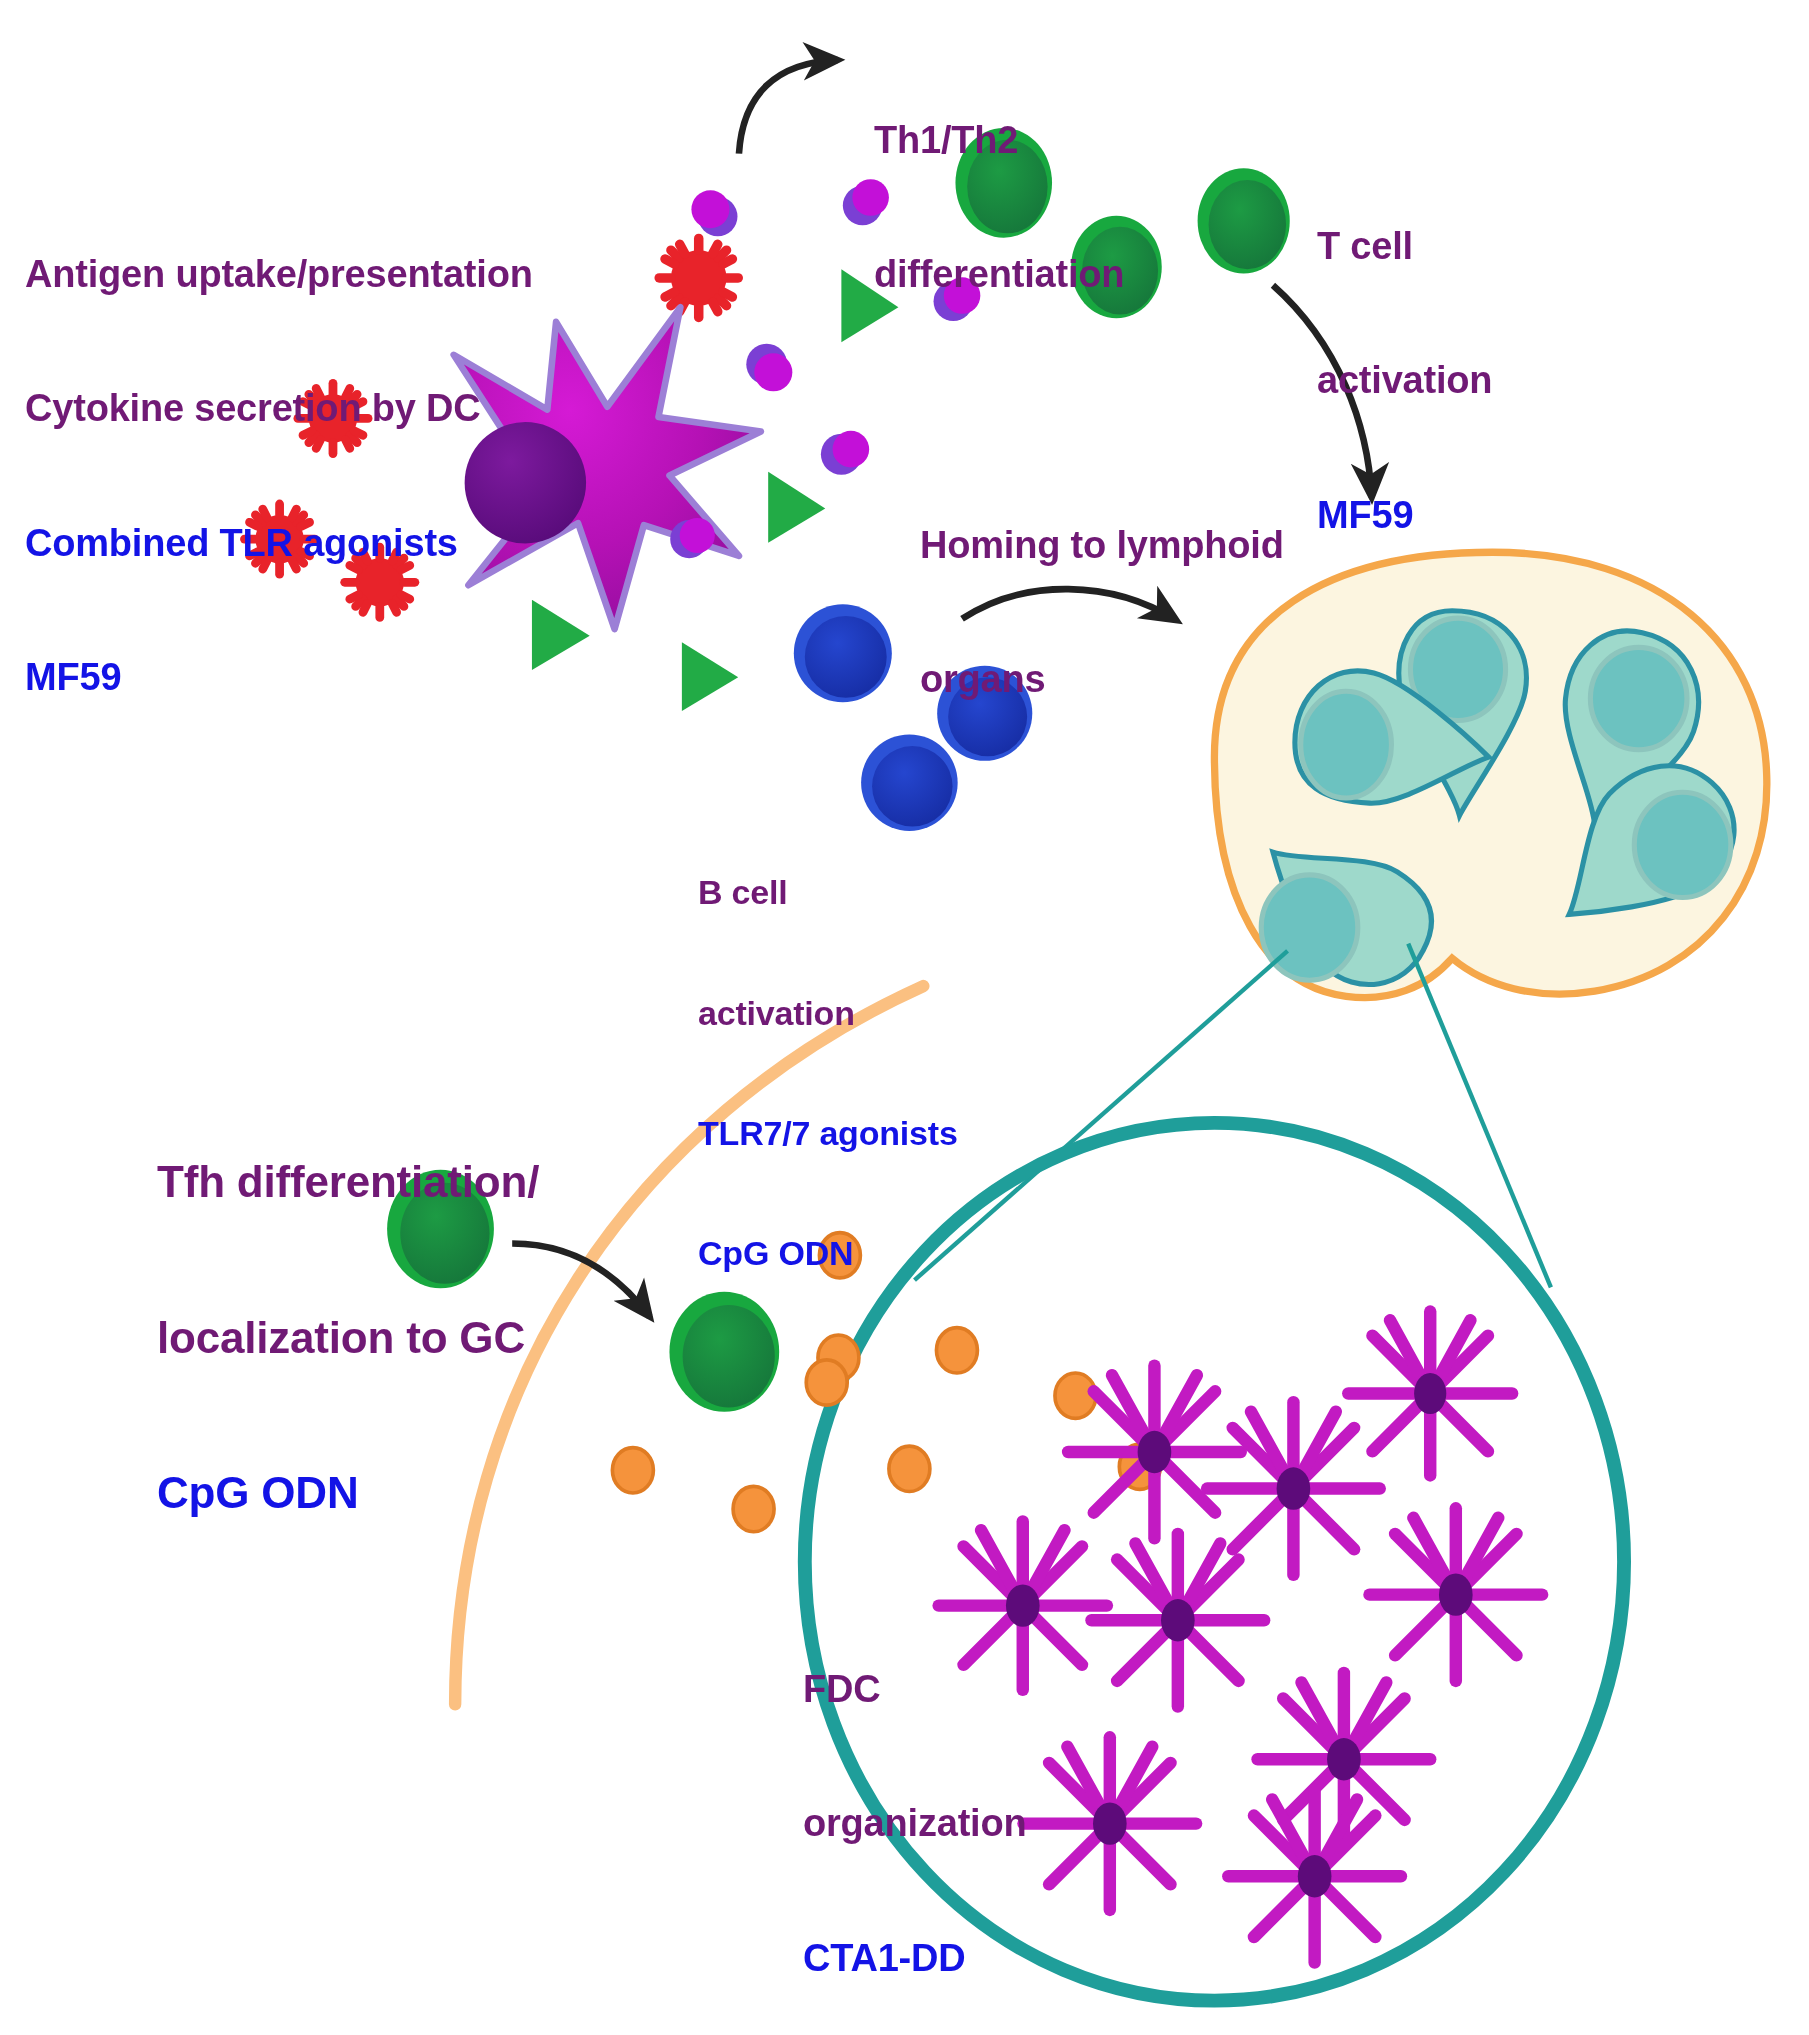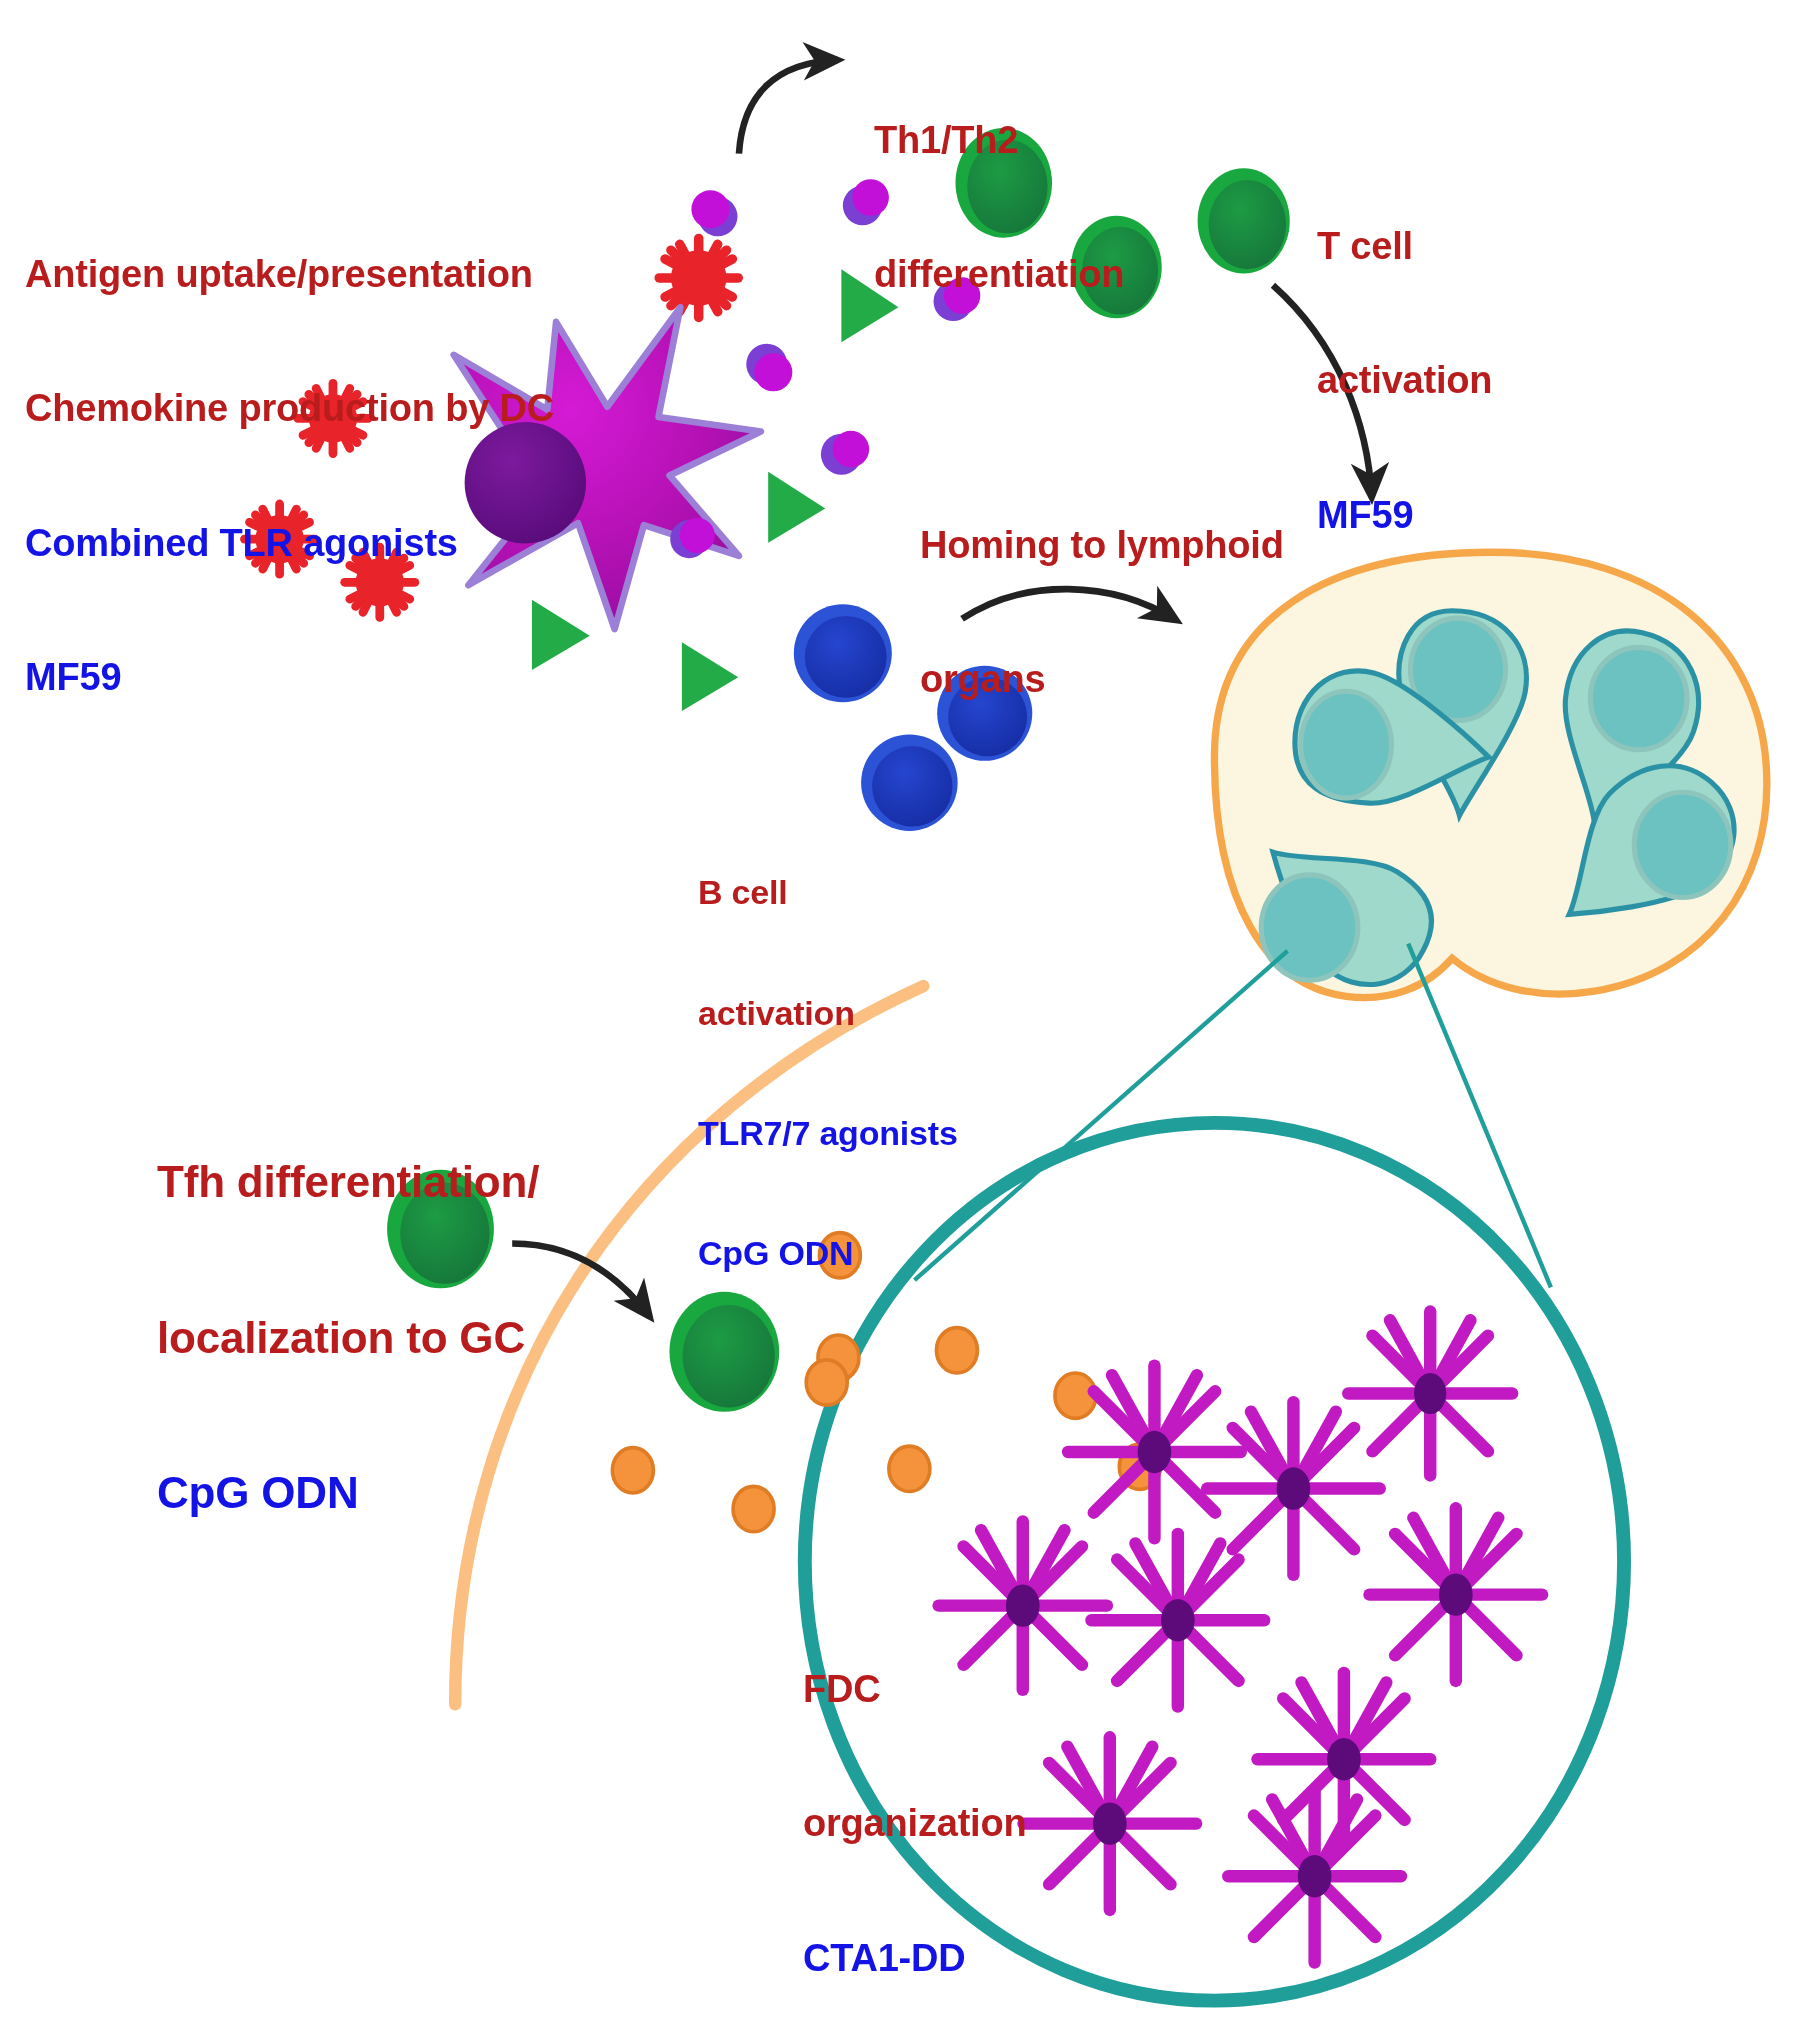--- a/index.html
+++ b/index.html
@@ -25,21 +25,21 @@
     height: 2035px;
   }
   .lbl {
     position: absolute;
     font-family: "Liberation Sans", sans-serif;
     font-weight: bold;
     line-height: 1.18;
     white-space: pre;
     letter-spacing: -0.2px;
   }
-  .lbl .hdr  { color: #b91c1c; display: block; }
+  .lbl .hdr  { color: #701a75; display: block; }
   .lbl .adj  { color: #1313e6; display: block; }
 
   #lbl-antigen     { left: 25px;   top: 162px;  font-size: 38px; }
   #lbl-th          { left: 874px; top: 28px;   font-size: 38px; }
   #lbl-tcell       { left: 1317px; top: 134px;  font-size: 38px; }
   #lbl-homing      { left: 920px; top: 433px;  font-size: 38px; }
   #lbl-bcell       { left: 698px;  top: 792px; font-size: 34px; }
   #lbl-tfh         { left: 157px;  top: 1052px; font-size: 44px; }
   #lbl-chemokine   { left: 1112px; top: 1264px; font-size: 38px; }
   #lbl-fdc         { left: 803px; top: 1577px; font-size: 38px; }
@@ -445,21 +445,21 @@
     <g fill="none" stroke="#222222" stroke-width="9">
       <path d="M1010 210 C1015 130 1060 85 1145 82" marker-end="url(#ah)"></path>
       <path d="M1740 390 C1830 470 1870 580 1875 680" marker-end="url(#ah)"></path>
       <path d="M1315 846 C1400 790 1520 793 1608 848" marker-end="url(#ah)"></path>
       <path d="M700 1700 C790 1700 850 1750 888 1800" marker-end="url(#ah)"></path>
     </g>
   </svg>
 
   <div class="lbl" id="lbl-antigen">
     <span class="hdr">Antigen uptake/presentation</span>
-    <span class="hdr">Chemokine production by DC</span>
+    <span class="hdr">Cytokine secretion by DC</span>
     <span class="adj">Combined TLR agonists</span>
     <span class="adj">MF59</span>
   </div>
 
   <div class="lbl" id="lbl-th">
     <span class="hdr">Th1/Th2</span>
     <span class="hdr">differentiation</span>
   </div>
 
   <div class="lbl" id="lbl-tcell">

